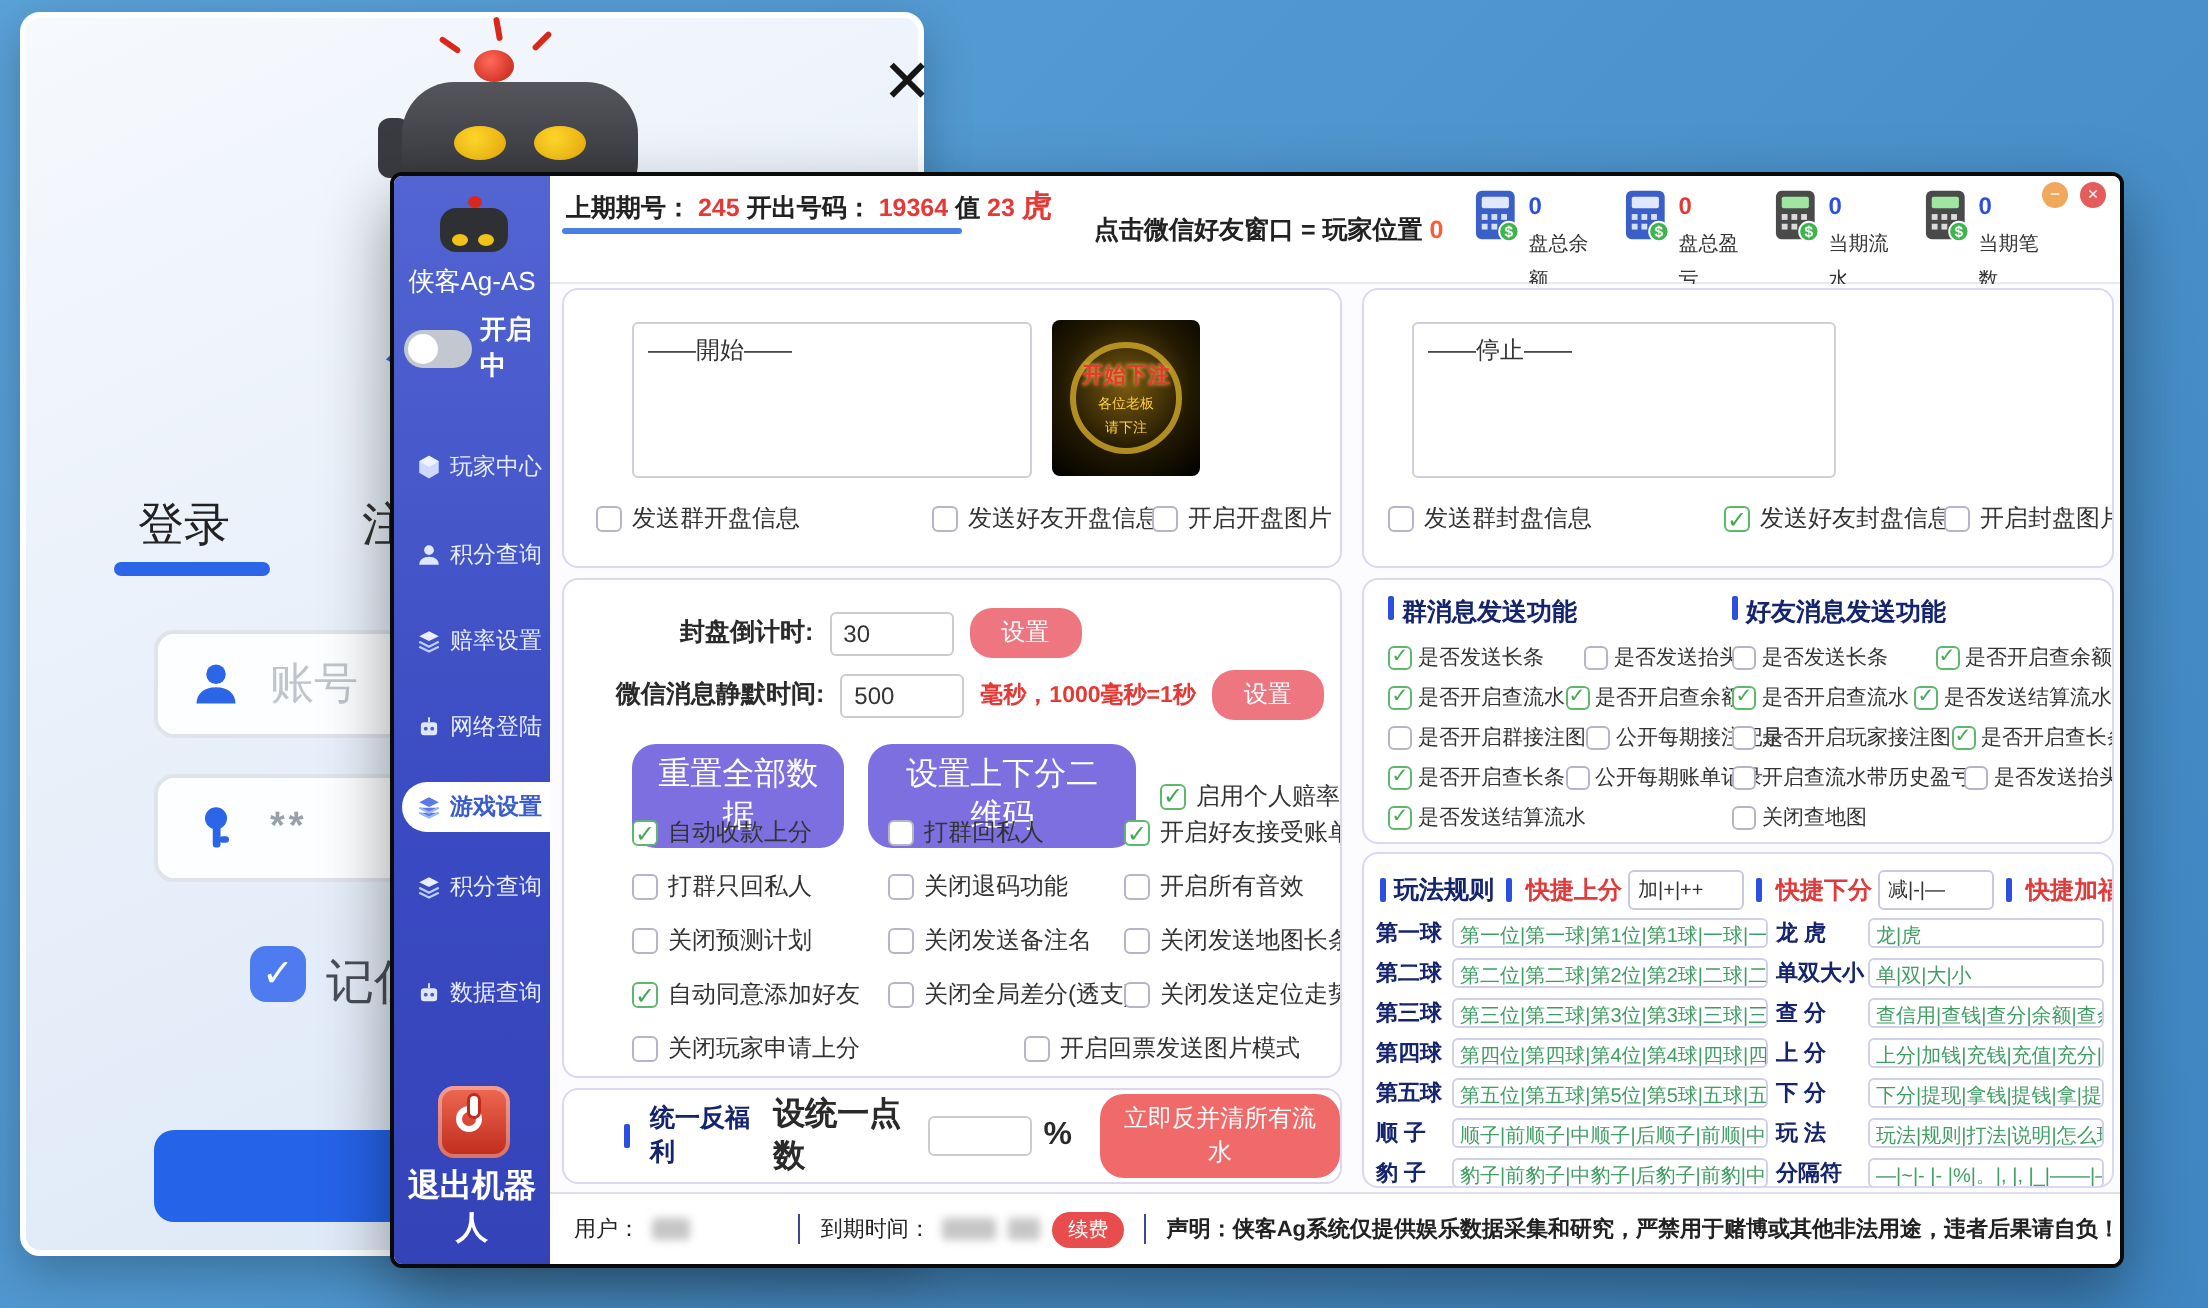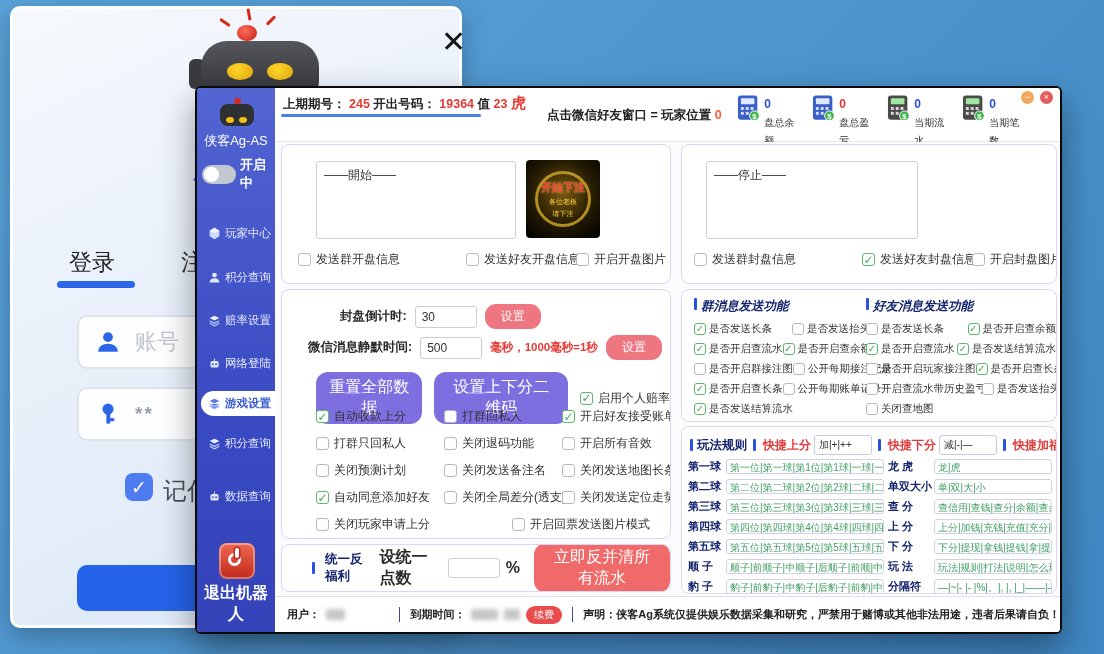--- a/index.html
+++ b/index.html
@@ -115,32 +115,32 @@
   .cb.on::after { content:"✓"; color:#43a854; font-size:12px; font-weight:bold; line-height:1; }
   .arow .cbitem:nth-child(1){ width:128px; } .arow .cbitem:nth-child(2){ width:150px;padding-left:40px; }
 
   .crow { position:absolute; display:flex; align-items:center; gap:8px; font-size:12.5px; }
   #crow1 { left:58px; top:14px; } #crow2 { left:26px; top:45px; } #crow3 { left:34px; top:82px; gap:12px; }
   .flabel { font-weight:bold; color:#2a2a2a; }
   .tinput { width:62px; height:22px; border:1px solid #ccc; border-radius:3px; font-size:12px; padding:2px 6px; color:#333; background:#fff; }
   .tinput.small { width:52px; height:20px; }
   .btn-pink { background:#ee7680; color:#fff; border:none; border-radius:11px; padding:4px 16px; font-size:12px; cursor:pointer; }
   .btn-purple { background:#7e6fe0; color:#fff; border:none; border-radius:12px; padding:5px 12px; font-size:16px; cursor:pointer; }
-  .btn-red { background:#f16a6a; color:#fff; border:none; border-radius:12px; padding:4px 12px; font-size:16px; cursor:pointer; }
+  .btn-red { background:#f16a6a; color:#fff; border:none; border-radius:12px; padding:4px 12px; font-size:12px; cursor:pointer; }
   .hint-red { color:#e53935; font-size:11.5px; font-weight:bold; }
   .srow { position:absolute; left:34px; display:flex; }
   .srow .cbitem:nth-child(1){ width:128px; } .srow .cbitem:nth-child(2){ width:118px; } .srow .cbitem:nth-child(3){ width:160px; }
   #srow5 .cbitem:nth-child(1){ width:196px; }
   #srow1{top:118px;} #srow2{top:145px;} #srow3{top:172px;} #srow4{top:199px;} #srow5{top:226px;}
 
   .bar { flex:none; display:inline-block; width:3px; height:12px; background:#2b50e0; margin-right:4px; border-radius:1px; }
   .sect-title { font-size:12.5px; font-weight:bold; color:#14246e; }
   .msgcol { position:absolute; top:8px; }
   #gcol { left:12px; width:176px; } #fcol { left:184px; width:190px; }
-  .msgcol .mhdr { display:flex; align-items:flex-start; margin-bottom:7px;font-style:italic; }
+  .msgcol .mhdr { display:flex; align-items:flex-start; margin-bottom:7px; }
   .msgrow { display:flex; margin-bottom:6px; }
   .msgrow .cbitem { font-size:10.5px; gap:3px; }
   .msgrow .cb { width:12px; height:12px; } .msgrow .cb.on::after { font-size:10px; }
   #gcol .msgrow .cbitem:first-child { width:100px; }
   #fcol .msgrow .cbitem:first-child { width:116px; }
 
   #ehdr { position:absolute; left:8px; top:8px; display:flex; align-items:center; gap:6px; white-space:nowrap; }
   .qlabel { font-size:12px; font-weight:bold; color:#e03a3a; }
   .qinput { border:1px solid #c8c8e0; border-radius:3px; font-size:10px; color:#333; padding:2px 4px; background:#fff; }
   #q1 .qinput{ width:58px; } #q2 .qinput{ width:58px; } #q3 .qinput{ width:42px; }
@@ -148,21 +148,21 @@
   .rcol { position:absolute; top:32px; }
   #rleft { left:6px; width:196px; } #rright { left:206px; width:164px; }
   .rrow { display:flex; align-items:center; margin-bottom:5px; gap:4px; }
   .rlabel { flex:none; font-size:11px; font-weight:bold; color:#14246e; white-space:nowrap; }
   #rleft .rlabel { width:34px; } #rright .rlabel { width:42px; }
   .rinput { flex:1; border:1px solid #d0d0e8; border-radius:3px; height:15px; font-size:10px; color:#3f9e63;
     padding:1px 3px; white-space:nowrap; overflow:hidden; background:#fff; }
 
   #footer { position:absolute; left:0; top:454px; width:100%; height:36px; background:#fff; border-top:1px solid #e0e0ea;
     display:flex; align-items:center; padding-left:12px; gap:6px; font-size:11px; white-space:nowrap; }
-  .fbold { font-weight:bold; color:#222; }
+  .fbold { font-weight:normal; color:#222; }
   .blur { display:inline-block; height:11px; background:#c6c6c6; border-radius:2px; filter:blur(2px); }
   .fsep { width:3px; height:15px; background:#3a4a8c; margin:0 4px; }
   .btn-renew { background:#e84c4c; color:#fff; border:none; border-radius:9px; padding:2px 8px; font-size:10px; cursor:pointer; }
   #disclaimer { font-weight:bold; color:#222; font-size:11px; }
 </style>
 </head>
 <body>
 
 <div id="login">
   <div class="robot">

